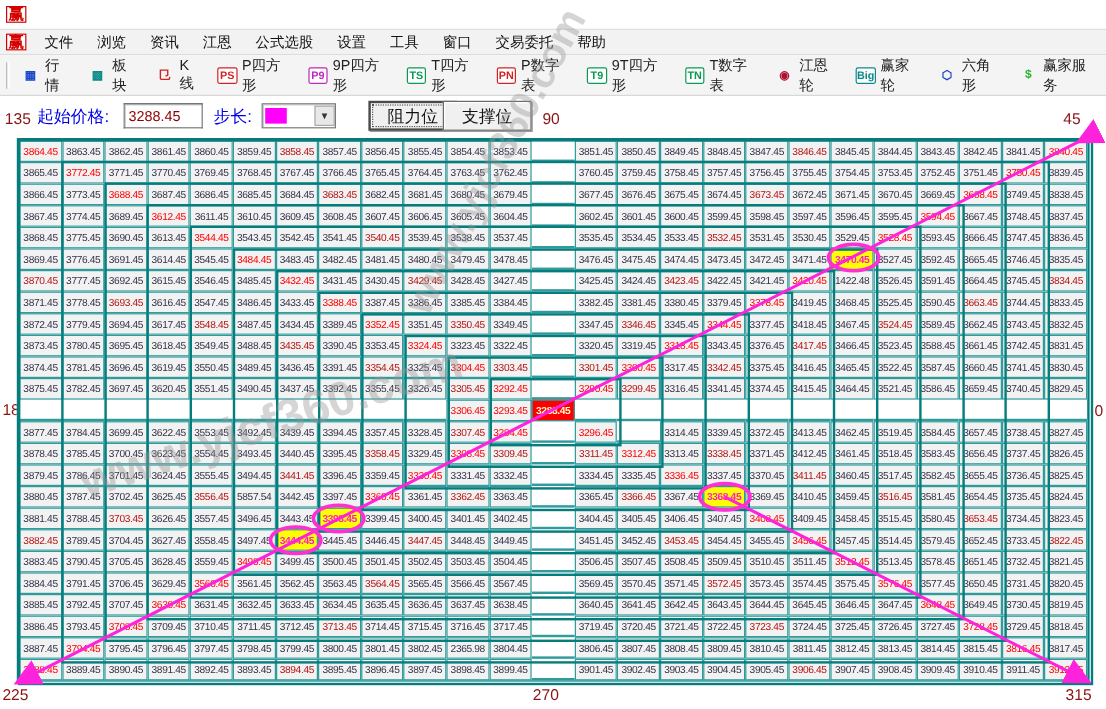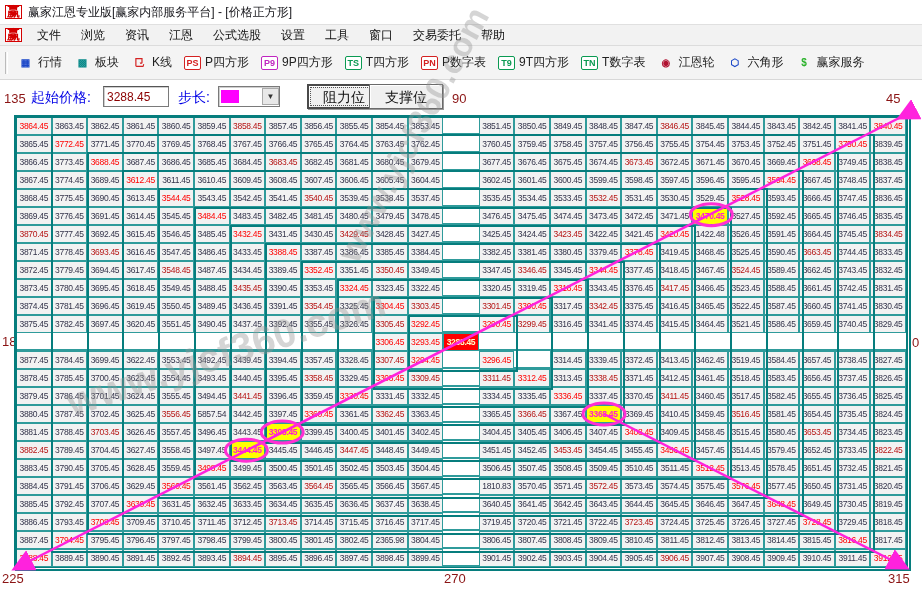--- a/index.html
+++ b/index.html
@@ -58,21 +58,20 @@
   .ringbox { position:absolute; border:2px solid #067d7d; pointer-events:none; }
   .overlay { position:absolute; left:0; top:0; pointer-events:none; }
   .wm { position:absolute; color:rgba(150,150,150,0.40); font-weight:bold; pointer-events:none;
         white-space:nowrap; }
 </style>
 </head>
 <body>
 
 <div class="titlebar">
   <span class="app-logo">赢</span>
-  <span>赢家江恩专业版[赢家内部服务平台] - [价格正方形]</span>
 </div>
 
 <div class="menubar">
   <span class="app-logo">赢</span>
 <span class="menu-item">文件</span>
     <span class="menu-item">浏览</span>
     <span class="menu-item">资讯</span>
     <span class="menu-item">江恩</span>
     <span class="menu-item">公式选股</span>
     <span class="menu-item">设置</span>
@@ -116,20 +115,24 @@
       <span class="ico-box" style="color: rgb(10, 154, 82); border-color: rgb(10, 154, 82);">T9</span>
       <span>9T四方形</span>
     </span>
     <span class="tb-item">
       <span class="ico-box" style="color: rgb(10, 154, 82); border-color: rgb(10, 154, 82);">TN</span>
       <span>T数字表</span>
     </span>
     <span class="tb-item">
       <span class="tb-ico" style="color: rgb(176, 16, 48);">◉</span>
       <span>江恩轮</span>
+    </span>
+    <span class="tb-item">
+      <span class="ico-box" style="color: rgb(10, 138, 138); border-color: rgb(10, 138, 138);">Big</span>
+      <span>赢家轮</span>
     </span>
     <span class="tb-item">
       <span class="tb-ico" style="color: rgb(25, 70, 200);">⬡</span>
       <span>六角形</span>
     </span>
     <span class="tb-item">
       <span class="tb-ico" style="color: rgb(44, 178, 44);">$</span>
       <span>赢家服务</span>
     </span>
   </div>
@@ -662,21 +665,21 @@
     <div class="cell">3629.45</div>
     <div class="cell r">3560.45</div>
     <div class="cell">3561.45</div>
     <div class="cell">3562.45</div>
     <div class="cell">3563.45</div>
     <div class="cell dr">3564.45</div>
     <div class="cell">3565.45</div>
     <div class="cell">3566.45</div>
     <div class="cell">3567.45</div>
     <div class="cell m">3568.45</div>
-    <div class="cell">1810.83</div>
+    <div class="cell">3569.45</div>
     <div class="cell">3570.45</div>
     <div class="cell">3571.45</div>
     <div class="cell dr">3572.45</div>
     <div class="cell">3573.45</div>
     <div class="cell">3574.45</div>
     <div class="cell">3575.45</div>
     <div class="cell r">3576.45</div>
     <div class="cell">3577.45</div>
     <div class="cell">3650.45</div>
     <div class="cell">3731.45</div>

